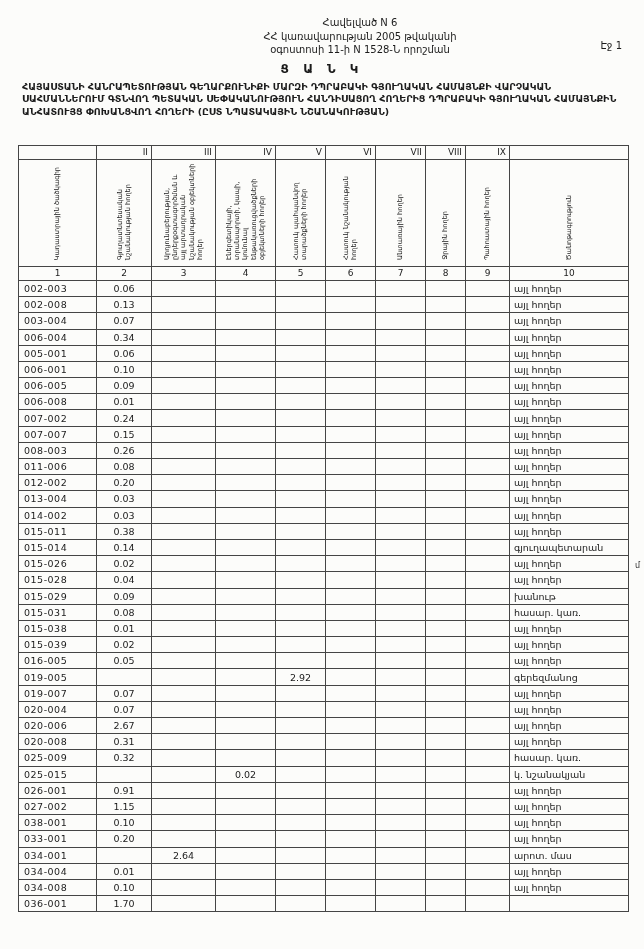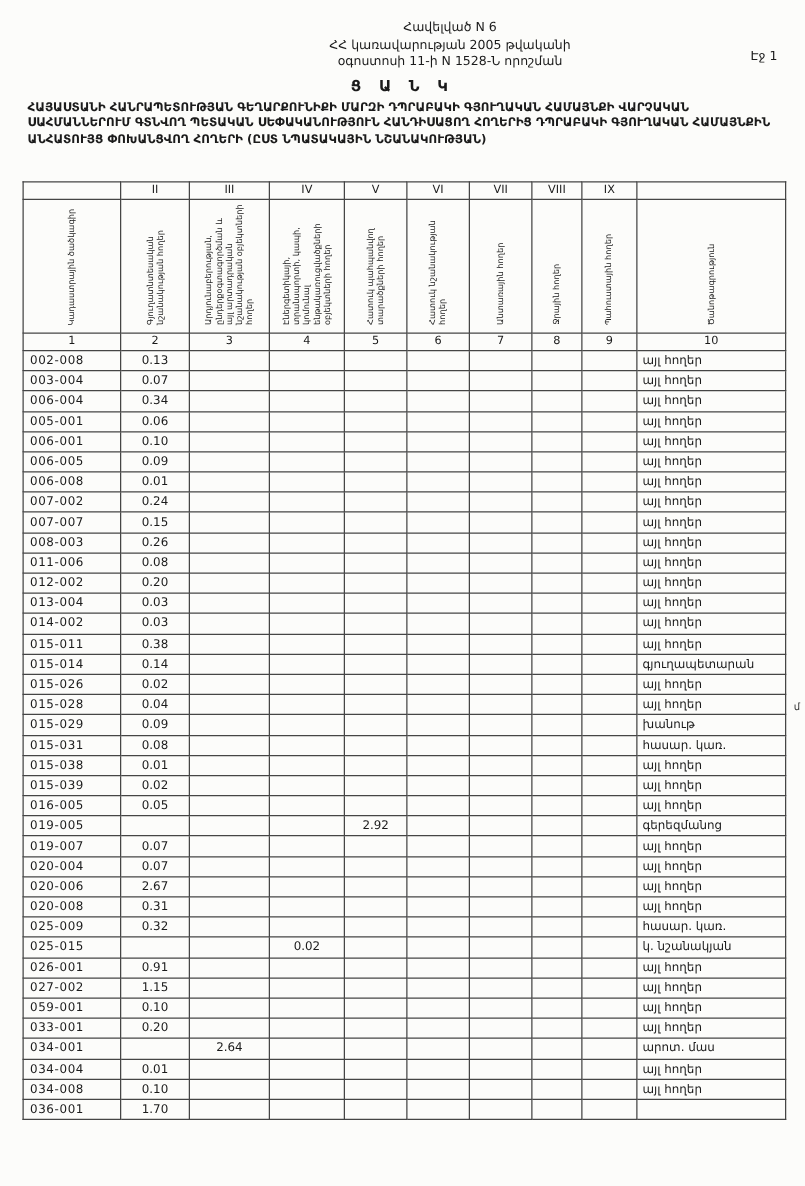--- a/index.html
+++ b/index.html
@@ -32,21 +32,21 @@
     border-collapse:collapse;table-layout:fixed;
     margin:26px 0 0 18px;width:610px;
   }
   th,td{
     border:1px solid #454545;
     padding:0 3px;
     font-weight:normal;
     overflow:hidden;
     white-space:nowrap;
   }
-  thead .roman th{font-size:9px;text-align:center;height:13px;}
+  thead .roman th{font-size:9px;text-align:right;height:13px;}
   thead .labels th{
     height:102px;vertical-align:bottom;text-align:center;padding:2px 1px;
   }
   .vtext{
     display:inline-block;
     writing-mode:vertical-rl;
     transform:rotate(180deg);
     max-height:97px;
     font-size:6.6px;line-height:1.25;
     white-space:normal;
@@ -125,20 +125,32 @@
         <th>5</th>
         <th>6</th>
         <th>7</th>
         <th>8</th>
         <th>9</th>
         <th>10</th>
       </tr>
     </thead>
     <tbody>
         <tr>
+          <td class="code">002-003</td>
+          <td class="num">0.06</td>
+          <td class="num"></td>
+          <td class="num"></td>
+          <td class="num"></td>
+          <td class="num"></td>
+          <td class="num"></td>
+          <td class="num"></td>
+          <td class="num"></td>
+          <td class="note">այլ հողեր</td>
+        </tr>
+        <tr>
           <td class="code">002-008</td>
           <td class="num">0.13</td>
           <td class="num"></td>
           <td class="num"></td>
           <td class="num"></td>
           <td class="num"></td>
           <td class="num"></td>
           <td class="num"></td>
           <td class="num"></td>
           <td class="note">այլ հողեր</td>
@@ -509,21 +521,21 @@
           <td class="num"></td>
           <td class="num"></td>
           <td class="num"></td>
           <td class="num"></td>
           <td class="num"></td>
           <td class="num"></td>
           <td class="num"></td>
           <td class="note">այլ հողեր</td>
         </tr>
         <tr>
-          <td class="code">059-001</td>
+          <td class="code">038-001</td>
           <td class="num">0.10</td>
           <td class="num"></td>
           <td class="num"></td>
           <td class="num"></td>
           <td class="num"></td>
           <td class="num"></td>
           <td class="num"></td>
           <td class="num"></td>
           <td class="note">այլ հողեր</td>
         </tr>

